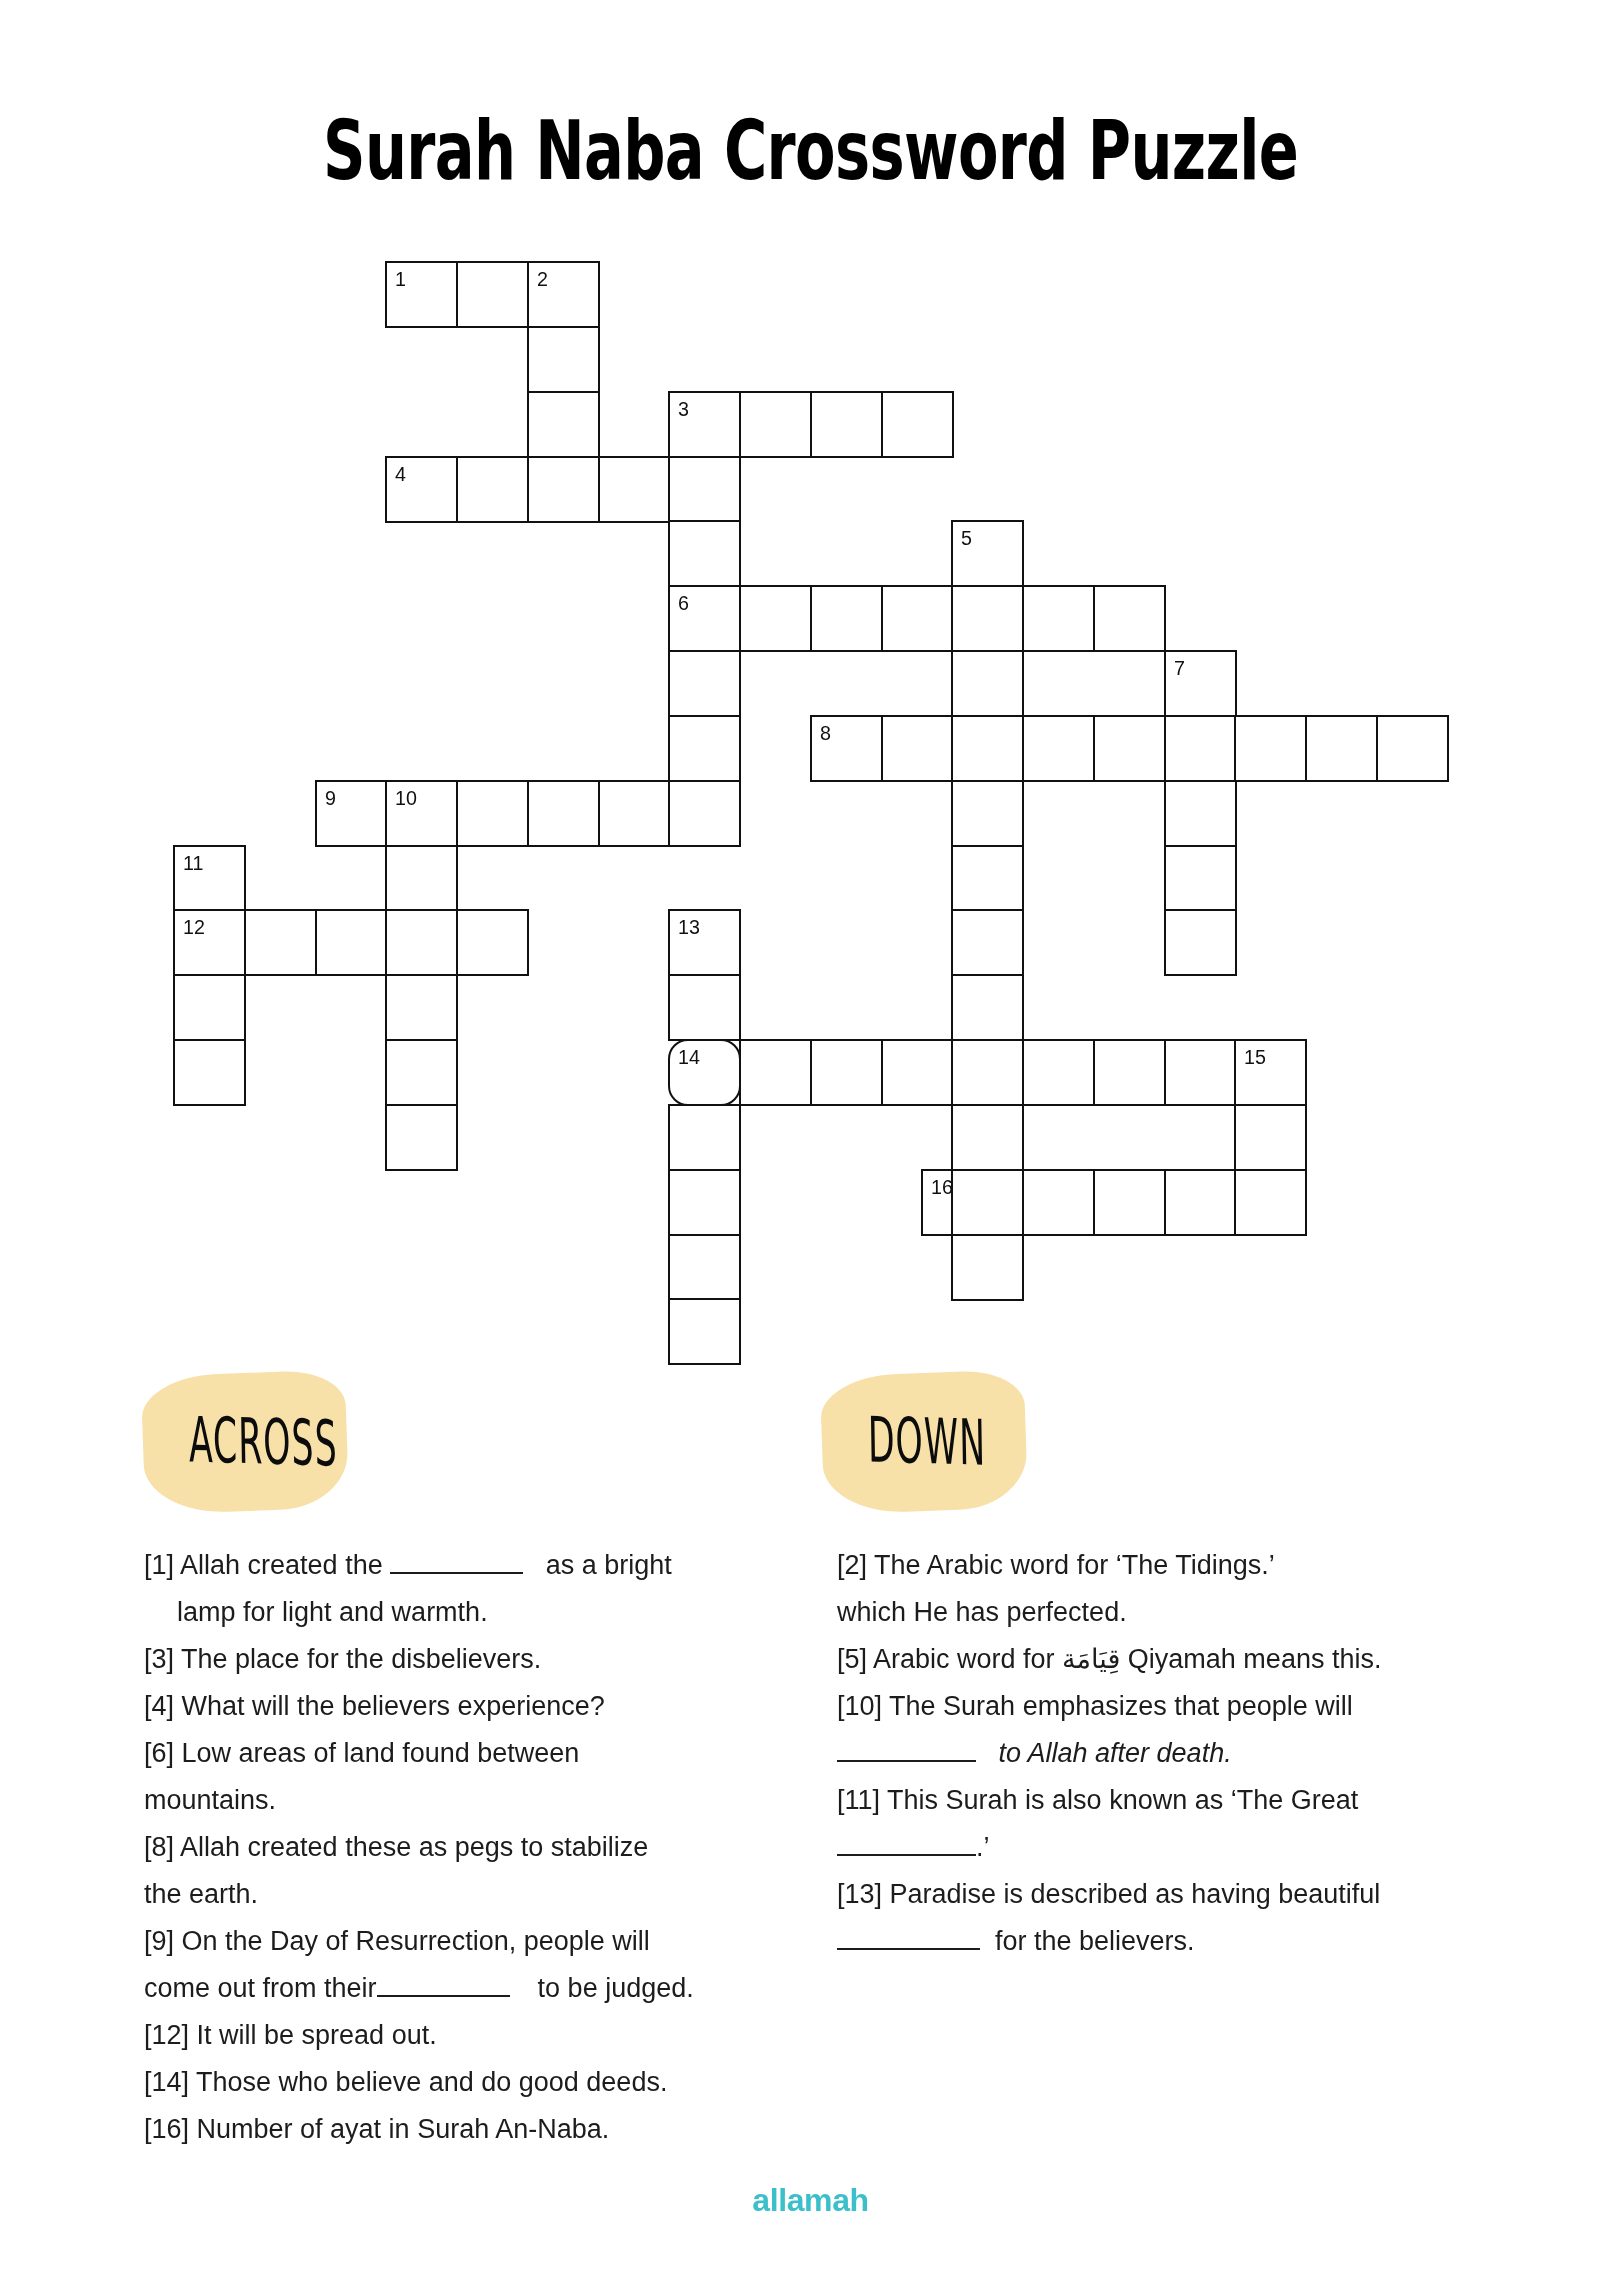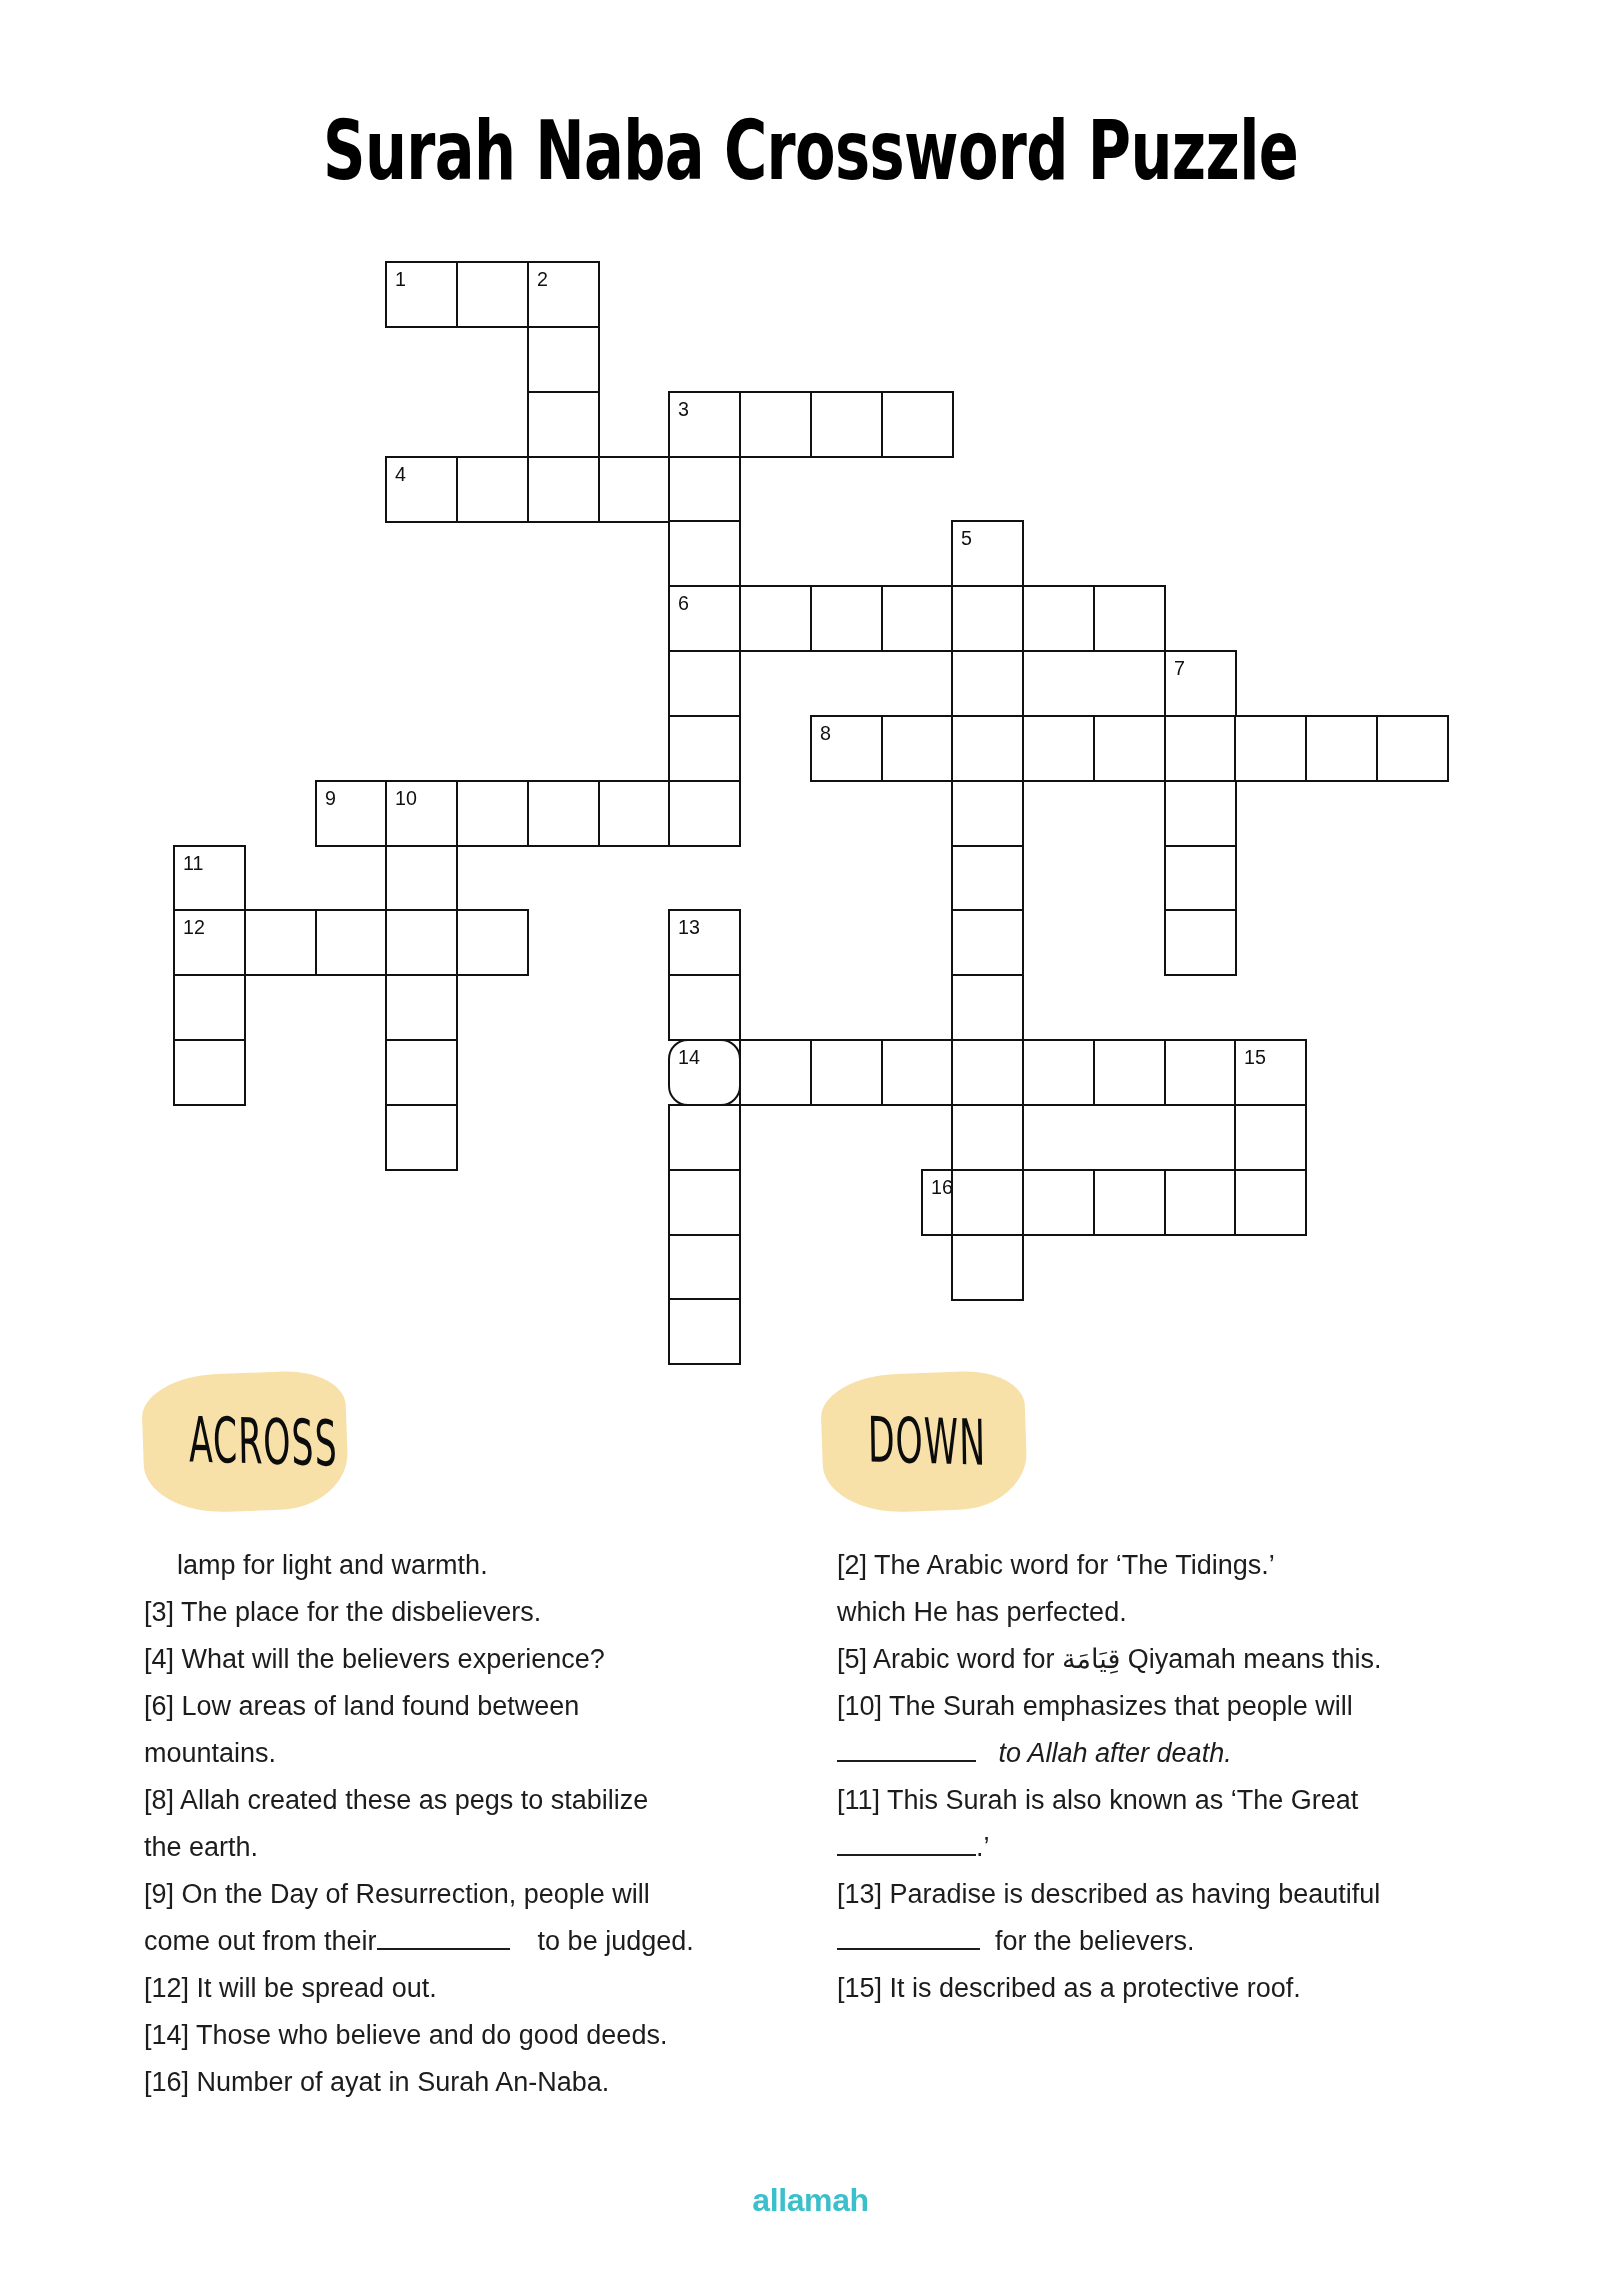--- a/index.html
+++ b/index.html
@@ -172,20 +172,21 @@
 
 <div class="badge" style="left:143px; top:1373px; width:204px; height:138px;">
   <div class="badge-label">ACROSS</div>
 </div>
 
 <div class="badge" style="left:822px; top:1373px; width:204px; height:138px;">
   <div class="badge-label">DOWN</div>
 </div>
 
 <div class="clues clues-across" id="across-clues">
+    <div class="line"><span style="white-space: pre;">[1] Allah created the </span><span class="blank" style="width: 133px;"></span><span style="white-space: pre;">   as a bright</span></div>
     <div class="line"><span style="white-space: pre; margin-left: 33px;">lamp for light and warmth.</span></div>
     <div class="line"><span style="white-space: pre;">[3] The place for the disbelievers.</span></div>
     <div class="line"><span style="white-space: pre;">[4] What will the believers experience?</span></div>
     <div class="line"><span style="white-space: pre;">[6] Low areas of land found between</span></div>
     <div class="line"><span style="white-space: pre;">mountains.</span></div>
     <div class="line"><span style="white-space: pre;">[8] Allah created these as pegs to stabilize</span></div>
     <div class="line"><span style="white-space: pre;">the earth.</span></div>
     <div class="line"><span style="white-space: pre;">[9] On the Day of Resurrection, people will</span></div>
     <div class="line"><span style="white-space: pre;">come out from their</span><span class="blank" style="width: 133px;"></span><span style="white-space: pre; margin-left: 28px;">to be judged.</span></div>
     <div class="line"><span style="white-space: pre;">[12] It will be spread out.</span></div>
@@ -195,17 +196,16 @@
 <div class="clues clues-down" id="down-clues">
     <div class="line"><span style="white-space: pre;">[2] The Arabic word for ‘The Tidings.’</span></div>
     <div class="line"><span style="white-space: pre;">which He has perfected.</span></div>
     <div class="line"><span style="white-space: pre;">[5] Arabic word for قِيَامَة Qiyamah means this.</span></div>
     <div class="line"><span style="white-space: pre;">[10] The Surah emphasizes that people will</span></div>
     <div class="line"><span class="blank" style="width: 139px;"></span><span style="white-space: pre; font-style: italic;">   to Allah after death.</span></div>
     <div class="line"><span style="white-space: pre;">[11] This Surah is also known as ‘The Great</span></div>
     <div class="line"><span class="blank" style="width: 139px;"></span><span style="white-space: pre;">.’</span></div>
     <div class="line"><span style="white-space: pre;">[13] Paradise is described as having beautiful</span></div>
     <div class="line"><span class="blank" style="width: 143px;"></span><span style="white-space: pre;">  for the believers.</span></div>
-    <div class="line"><span style="white-space: pre;">[15] It is described as a protective roof.</span></div>
   </div>
 
 <div class="logo" style="color: rgb(59, 191, 202);">allamah</div>
 
 
 </body></html>

